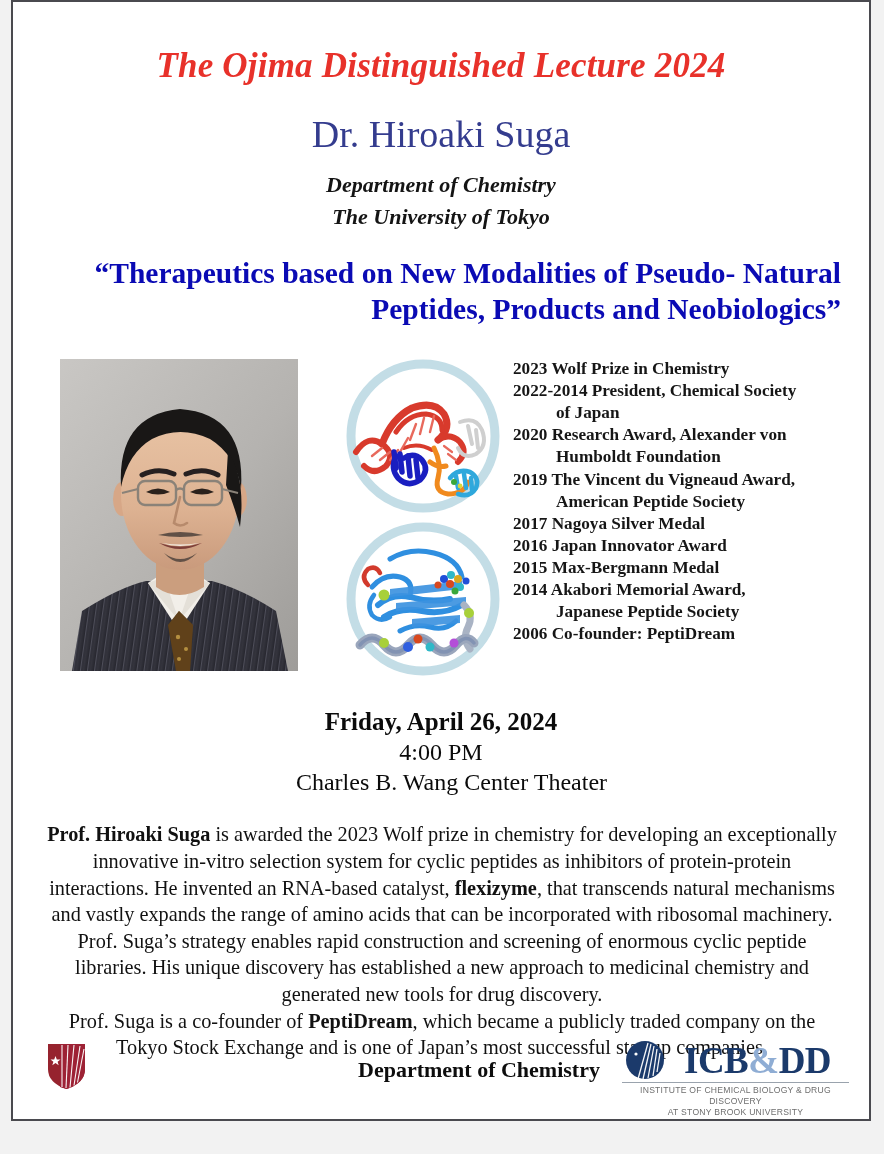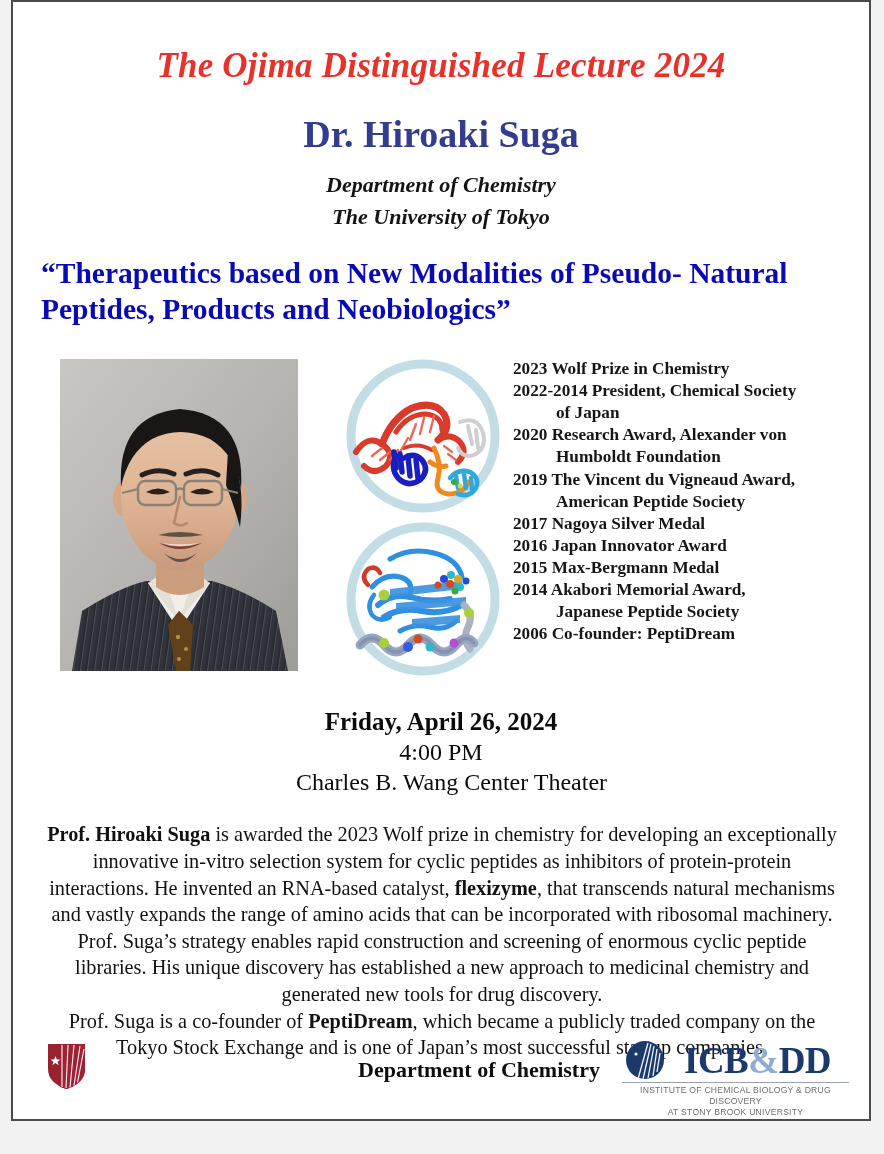--- a/index.html
+++ b/index.html
@@ -34,39 +34,39 @@
     font-style: italic;
     font-size: 35px;
     letter-spacing: 0.2px;
     margin: 45px 0 0 0;
     line-height: 1.1;
   }
 
   .speaker-name {
     text-align: center;
     color: #343c8e;
-    font-weight: bold;
+    font-weight: normal;
     font-size: 38px;
     margin: 28px 0 0 0;
     line-height: 1.1;
   }
 
   .affiliation-line {
     text-align: center;
     color: #141414;
     font-weight: bold;
     font-style: italic;
     font-size: 22px;
     line-height: 1.45;
     margin: 0;
   }
   .affiliation-dept { margin-top: 14px; }
 
   .talk-title {
-    text-align: left;
+    text-align: right;
     color: #0a0ab4;
     font-weight: bold;
     font-size: 29.5px;
     line-height: 1.22;
     margin: 23px 28px 0 28px;
   }
 
   
   .middle-band {
     position: relative;

